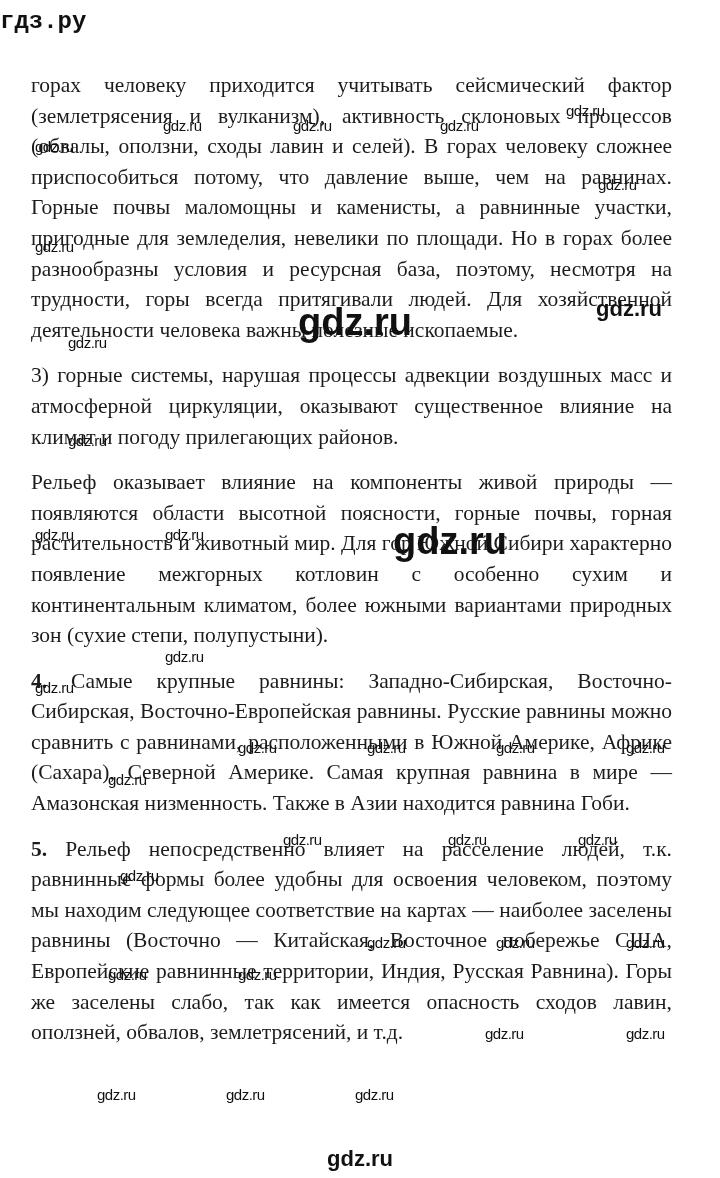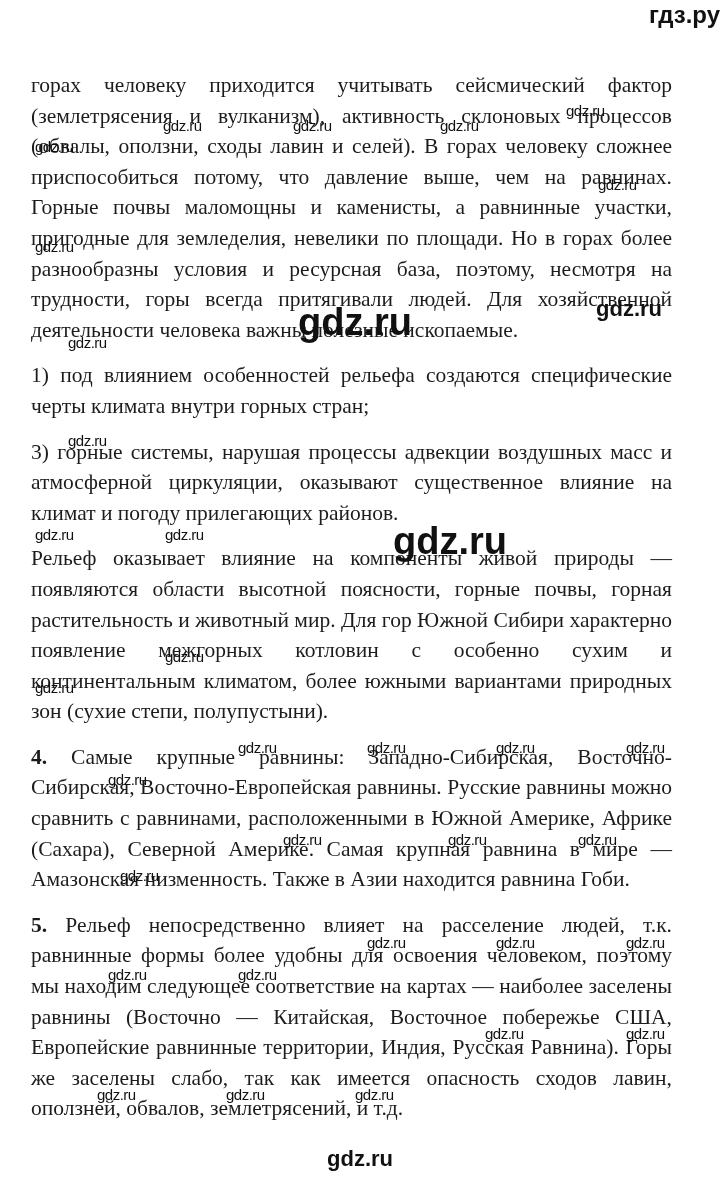--- a/index.html
+++ b/index.html
@@ -10,24 +10,24 @@
   body {
     width: 720px;
     height: 1178px;
     position: relative;
     overflow: hidden;
     color: #1a1a1a;
   }
   .header {
     position: absolute;
     left: 0;
-    top: 0;
+    top: 7px;
     width: 720px;
-    text-align: right;
-    font-family: Liberation Sans, sans-serif;
+    text-align: left;
+    font-family: Liberation Mono, monospace;
     font-weight: bold;
     font-size: 24px;
     line-height: 30px;
     color: #111;
   }
   .footer {
     position: absolute;
     left: 0;
     top: 1145px;
     width: 720px;
@@ -84,21 +84,20 @@
     letter-spacing: 0px;
   }
 </style>
 </head>
 <body>
 
 <div class="header">гдз.ру</div>
 
 <div class="content">
   <p>горах человеку приходится учитывать сейсмический фактор (землетрясения и вулканизм), активность склоновых процессов (обвалы, оползни, сходы лавин и селей). В горах человеку сложнее приспособиться потому, что давление выше, чем на равнинах. Горные почвы маломощны и каменисты, а равнинные участки, пригодные для земледелия, невелики по площади. Но в горах более разнообразны условия и ресурсная база, поэтому, несмотря на трудности, горы всегда притягивали людей. Для хозяйственной деятельности человека важны полезные ископаемые.</p>
-  <p class="gap-after">1) под влиянием особенностей рельефа создаются специфические черты климата внутри горных стран;</p>
   <p class="gap-after">3) горные системы, нарушая процессы адвекции воздушных масс и атмосферной циркуляции, оказывают существенное влияние на климат и погоду прилегающих районов.</p>
   <p class="gap-after">Рельеф оказывает влияние на компоненты живой природы — появляются области высотной поясности, горные почвы, горная растительность и животный мир. Для гор Южной Сибири характерно появление межгорных котловин с особенно сухим и континентальным климатом, более южными вариантами природных зон (сухие степи, полупустыни).</p>
   <p class="gap-after"><span class="num">4.</span><span> Самые крупные равнины: Западно-Сибирская, Восточно-Сибирская, Восточно-Европейская равнины. Русские равнины можно сравнить с равнинами, расположенными в Южной Америке, Африке (Сахара), Северной Америке. Самая крупная равнина в мире — Амазонская низменность. Также в Азии находится равнина Гоби.</span></p>
   <p><span class="num">5.</span><span> Рельеф непосредственно влияет на расселение людей, т.к. равнинные формы более удобны для освоения человеком, поэтому мы находим следующее соответствие на картах — наиболее заселены равнины (Восточно — Китайская, Восточное побережье США, Европейские равнинные территории, Индия, Русская Равнина). Горы же заселены слабо, так как имеется опасность сходов лавин, оползней, обвалов, землетрясений, и т.д.</span></p>
 </div>
 
 <div id="watermark-layer">
     <span class="wm-small" style="left: 566px; top: 103px;">gdz.ru</span>
     <span class="wm-small" style="left: 163px; top: 118px;">gdz.ru</span>
     <span class="wm-small" style="left: 293px; top: 118px;">gdz.ru</span>

